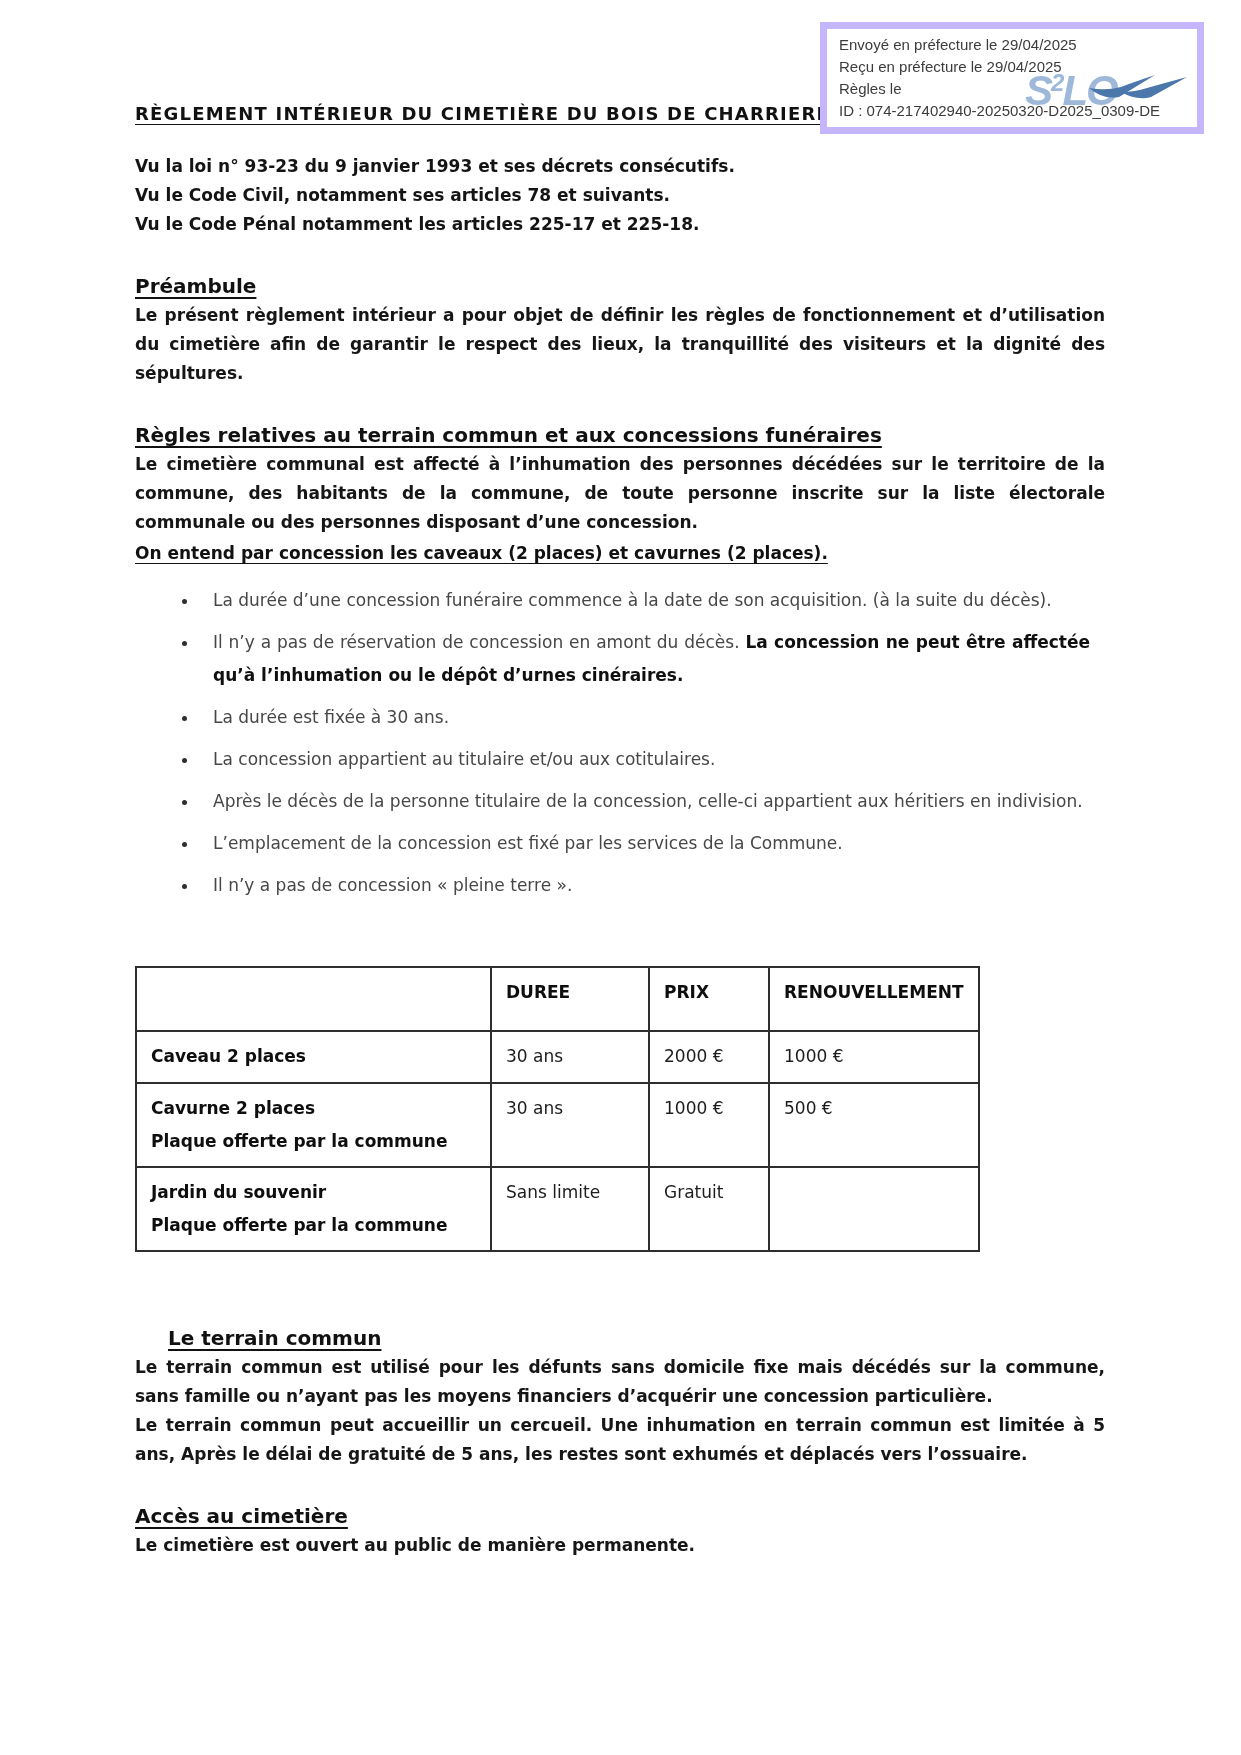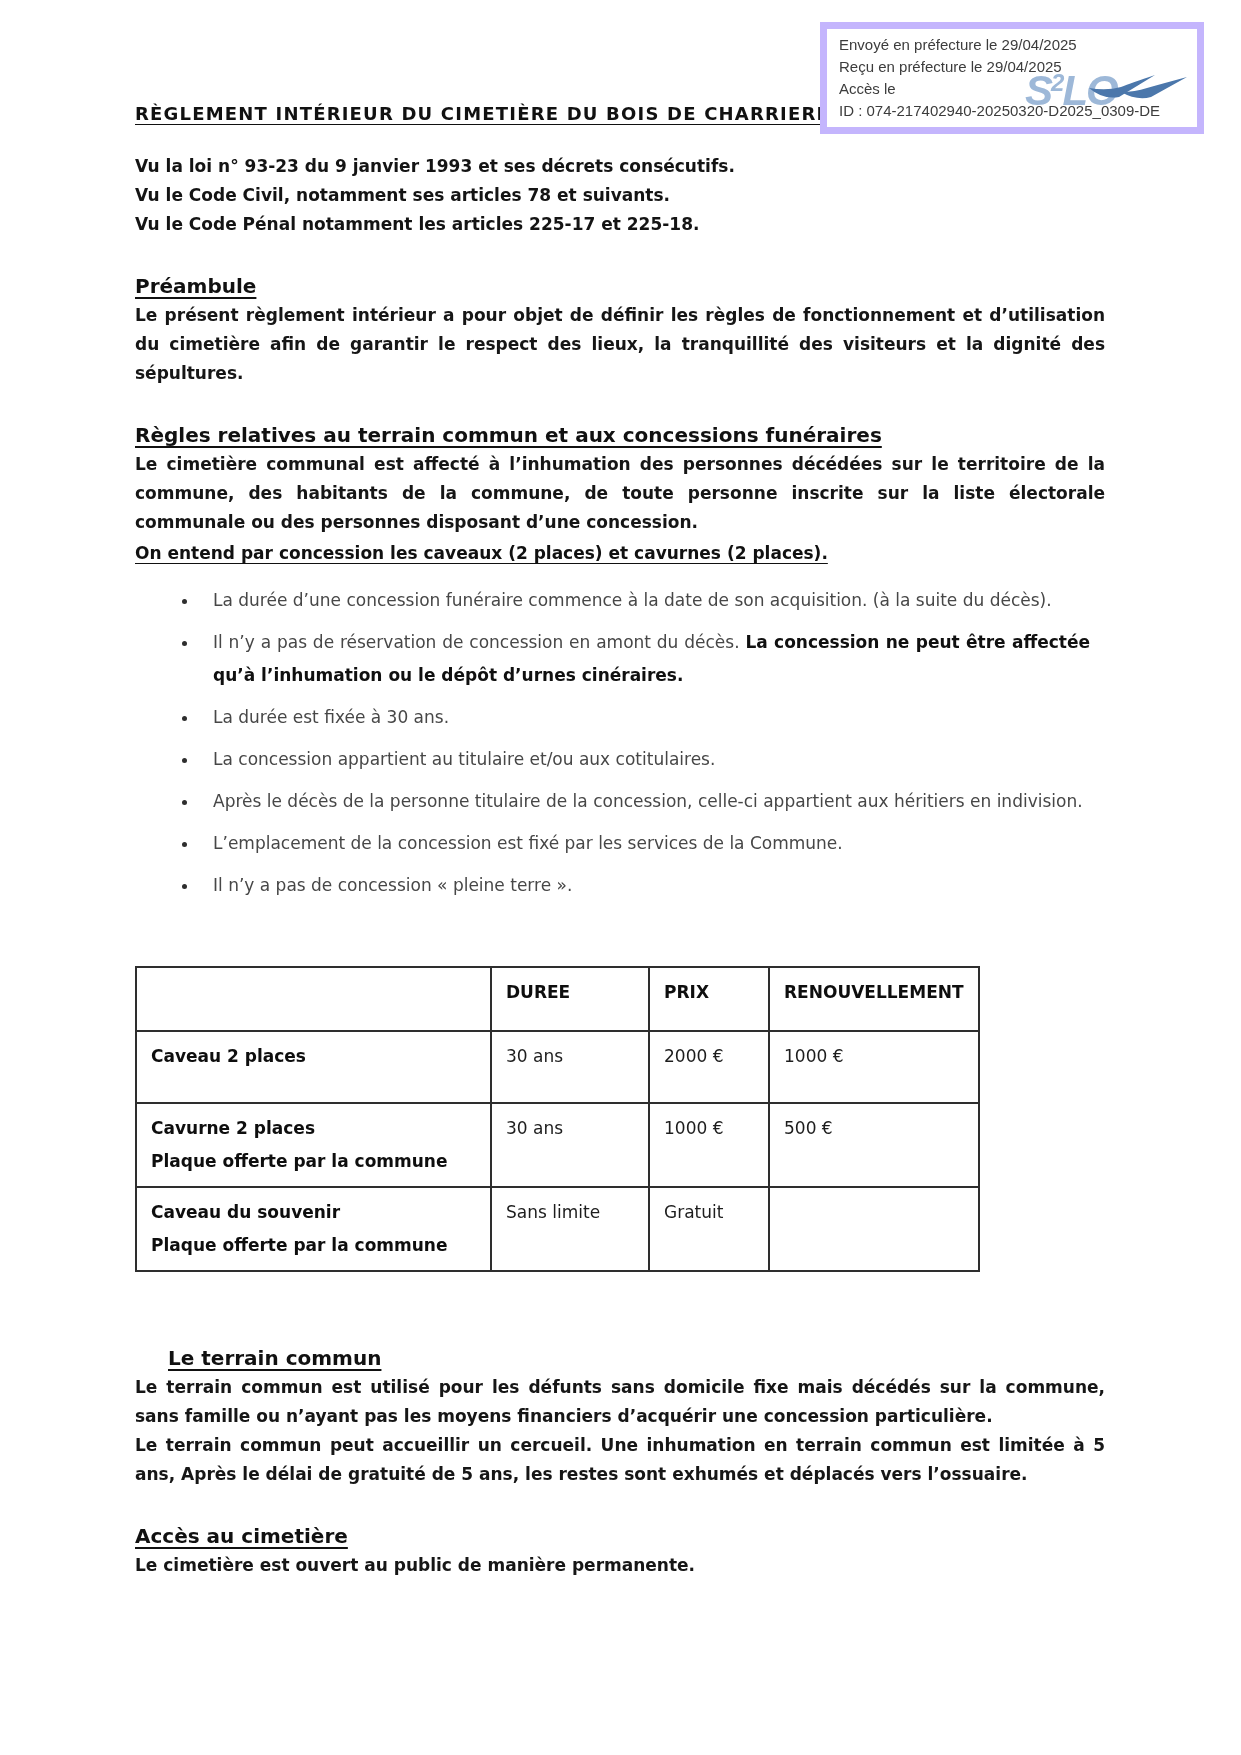--- a/index.html
+++ b/index.html
@@ -63,37 +63,37 @@
   table.tarifs{
     margin-top:64px; border-collapse:collapse; border:2px solid #2e2e2e;
     table-layout:fixed; width:843px;
   }
   table.tarifs td{
     border:2px solid #2e2e2e; vertical-align:top; padding:8px 14px;
     font-size:17px; line-height:33px; color:#1d1d1d;
   }
   table.tarifs tr.hdr td{ height:64px; font-weight:bold; color:#0e0e0e; }
   table.tarifs td.lbl{ font-weight:bold; color:#0e0e0e; }
-  table.tarifs tr.r1 td{ height:72px; }
+  table.tarifs tr.r1 td{ height:52px; }
   table.tarifs tr.r2 td{ height:74px; }
   table.tarifs tr.r3 td{ height:78px; }
 
   .indent{ margin-left:33px; }
   .terrain-block{ margin-top:72px; }
   .final-para{ font-weight:bold; color:#161616; }
 </style>
 </head>
 <body>
 
 <div class="page">
 
   <div class="stamp-box">
     <div class="line">Envoyé en préfecture le 29/04/2025</div>
     <div class="line">Reçu en préfecture le 29/04/2025</div>
-    <div class="line">Accès le</div>
+    <div class="line">Règles le</div>
     <div class="line">ID : 074-217402940-20250320-D2025_0309-DE</div>
     <div class="stamp-logo">
       <span class="logo-s2lo"><span>S</span><sup>2</sup><span>LO</span></span>
       <svg width="104" height="34" viewBox="0 0 104 34" aria-hidden="true">
         <path d="M2 20 Q16 32 32 29 L68 7 Q44 15 34 19 Q20 23 2 20 Z" fill="#4b77ab"></path>
         <path d="M34 24 Q50 33 64 29 L100 9 Q74 16 60 20 Q48 24 34 24 Z" fill="#4b77ab"></path>
       </svg>
     </div>
   </div>
 
@@ -154,21 +154,21 @@
         <td class="lbl">
           <div>Cavurne 2 places</div>
           <div>Plaque offerte par la commune</div>
         </td>
         <td>30 ans</td>
         <td>1000 €</td>
         <td>500 €</td>
       </tr>
       <tr class="r3">
         <td class="lbl">
-          <div>Caveau du souvenir</div>
+          <div>Jardin du souvenir</div>
           <div>Plaque offerte par la commune</div>
         </td>
         <td>Sans limite</td>
         <td>Gratuit</td>
         <td></td>
       </tr>
     </tbody>
   </table>
 
   <div class="terrain-block">

